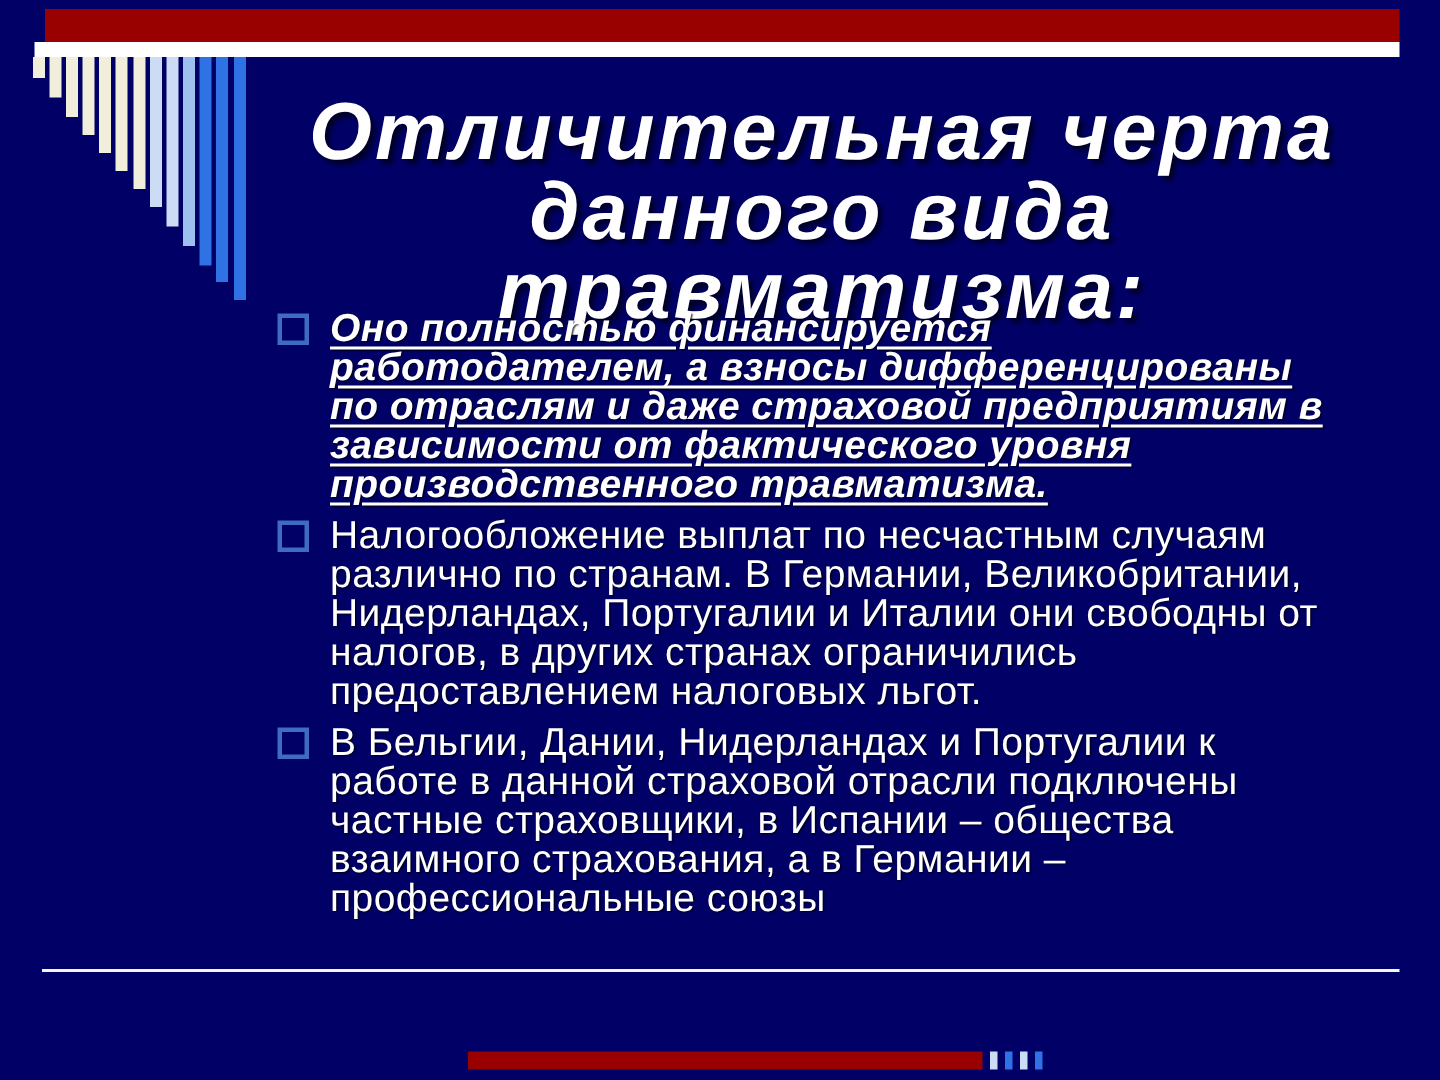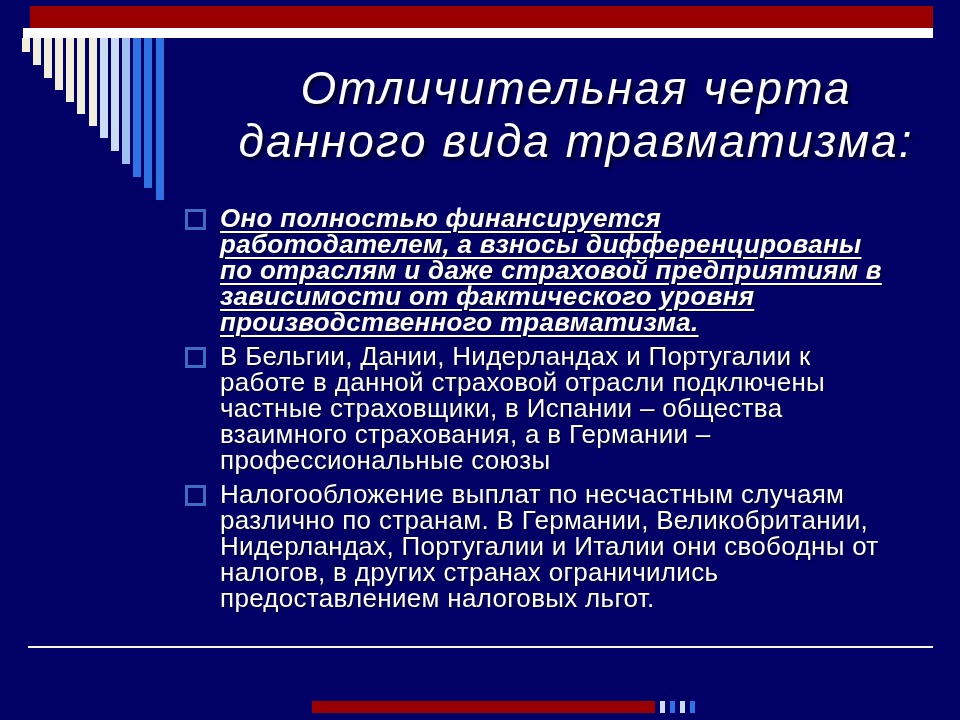--- a/index.html
+++ b/index.html
@@ -24,24 +24,24 @@
   }
   .stripe-waterfall { position: absolute; left: 22px; top: 38px; width: 150px; height: 170px; }
   .stripe { position: absolute; top: 0; width: 8px; }
   .s-cream { background: #F2EEDC; }
   .s-pale  { background: #CBDCF4; }
   .s-mid   { background: #9EC0EE; }
   .s-blue  { background: #2F72E4; }
 
   
   .title {
-    position: absolute; left: 191px; top: 62px; width: 770px;
+    position: absolute; left: 163px; top: 62px; width: 770px;
     text-align: center; color: #ffffff;
-    font-weight: normal; font-style: italic;
-    font-size: 46px; line-height: 53px; letter-spacing: 2px;
+    font-weight: bold; font-style: italic;
+    font-size: 54px; line-height: 53px; letter-spacing: 2px;
     text-shadow: 3px 3px 3px rgba(0,0,0,0.6);
   }
   .title span { display: block; }
 
   
   .bullets {
     position: absolute; left: 185px; top: 205px; width: 750px;
     color: #ffffff;
   }
   .bullet-item { display: flex; align-items: flex-start; margin-bottom: 8px; }
@@ -110,34 +110,34 @@
       <div class="bullet-square"></div>
       <div class="bullet-text emphasis">Оно полностью финансируется
 работодателем, а взносы дифференцированы
 по отраслям и даже страховой предприятиям в
 зависимости от фактического уровня
 производственного травматизма.</div>
     </div>
 
     <div class="bullet-item">
       <div class="bullet-square"></div>
+      <div class="bullet-text">Налогообложение выплат по несчастным случаям
+различно по странам. В Германии, Великобритании,
+Нидерландах, Португалии и Италии они свободны от
+налогов, в других странах ограничились
+предоставлением налоговых льгот.</div>
+    </div>
+
+    <div class="bullet-item">
+      <div class="bullet-square"></div>
       <div class="bullet-text">В Бельгии, Дании, Нидерландах и Португалии к
 работе в данной страховой отрасли подключены
 частные страховщики, в Испании – общества
 взаимного страхования, а в Германии –
 профессиональные союзы</div>
-    </div>
-
-    <div class="bullet-item">
-      <div class="bullet-square"></div>
-      <div class="bullet-text">Налогообложение выплат по несчастным случаям
-различно по странам. В Германии, Великобритании,
-Нидерландах, Португалии и Италии они свободны от
-налогов, в других странах ограничились
-предоставлением налоговых льгот.</div>
     </div>
 
   </div>
 
   <div class="footer-line"></div>
   <div class="footer-red-bar"></div>
   <div class="footer-stripes">
     <div class="stripe s-pale" style="left:0px;"></div>
     <div class="stripe s-blue" style="left:10px;"></div>
     <div class="stripe s-pale" style="left:20px;"></div>

